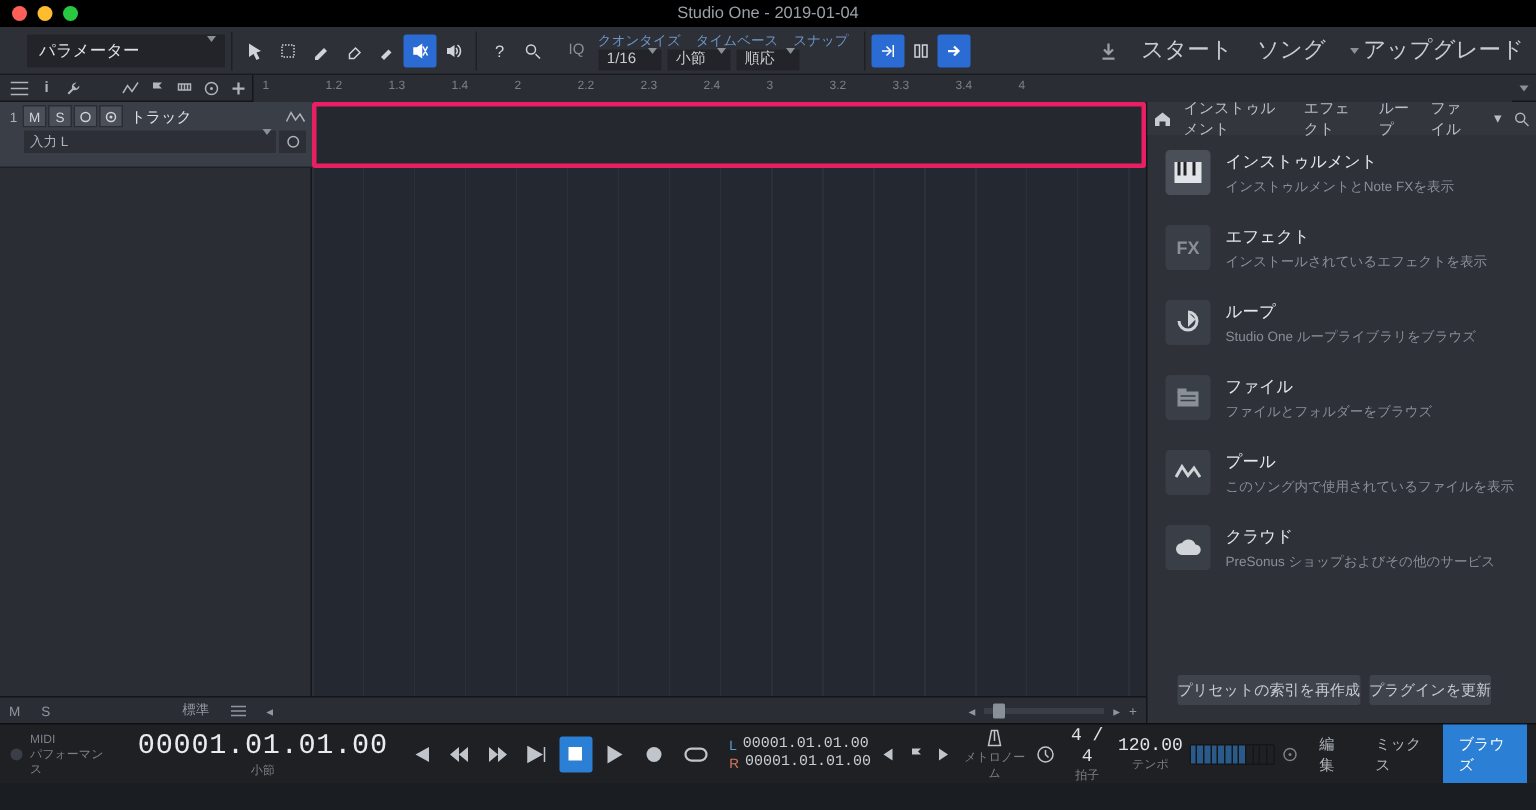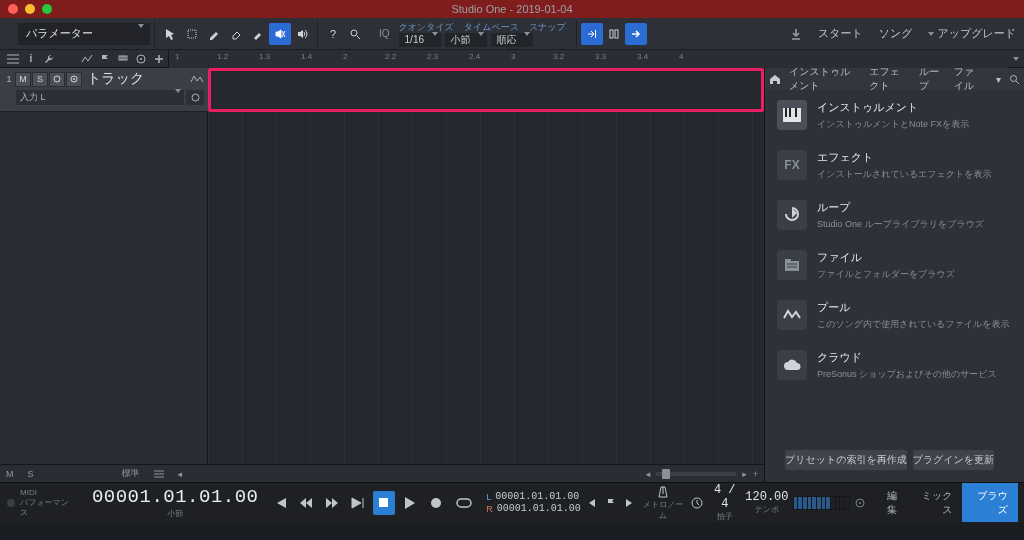--- a/index.html
+++ b/index.html
@@ -1,54 +1,54 @@
 <!DOCTYPE html>
 <html><head>
 <meta charset="utf-8">
 <style>
 * { margin:0; padding:0; box-sizing:border-box; font-family:"Hiragino Sans","Meiryo",sans-serif; -webkit-font-smoothing:antialiased; }
 body { background:#1a1d22; color:#c8ccd0; font-size:11px; overflow:hidden; width:1024px; height:540px; position:relative; }
 svg { display:block; }
 
 
-.titlebar { height:18px; background:#7f1d1d; display:flex; align-items:center; padding-left:8px; position:relative; }
+.titlebar { height:18px; background:#000000; display:flex; align-items:center; padding-left:8px; position:relative; }
 .traffic { display:flex; gap:7px; }
 .traffic span { width:10px; height:10px; border-radius:50%; }
 .title { position:absolute; left:0; right:0; text-align:center; font-size:11px; color:#9aa0a6; font-weight:500; }
 
 
 .toolbar { height:32px; background:#2d3036; display:flex; align-items:center; border-bottom:1px solid #1a1c20; }
 .param-box { width:132px; height:22px; background:#222429; margin-left:18px; display:flex; align-items:center; padding:0 8px; color:#e0e3e8; font-size:11px; position:relative; }
 .param-box .dd { position:absolute; right:6px; }
 .tsep { width:1px; height:26px; background:#1e2024; margin:0 4px; }
 .tbtn { width:22px; height:22px; display:flex; align-items:center; justify-content:center; color:#d0d4d8; cursor:pointer; border-radius:2px; }
 .tbtn.active { background:#2b6bd4; color:#fff; }
 .toolbar-right { margin-left:auto; display:flex; align-items:center; height:100%; }
 .menugrp { display:flex; flex-direction:column; font-size:9px; color:#6e95c8; line-height:12px; padding:0 6px; }
 .menugrp .row { display:flex; gap:10px; }
 .qsel { background:#222429; color:#c8ccd0; font-size:10px; padding:1px 14px 1px 6px; position:relative; min-width:42px; }
 .qsel .dd { position:absolute; right:3px; top:3px; }
-.rbtn { padding:0 8px; height:100%; display:flex; align-items:center; color:#c8ccd0; font-size:11px; cursor:pointer; }
+.rbtn { padding:0 8px; height:100%; display:flex; align-items:center; color:#c8ccd0; font-size:15px; cursor:pointer; }
 
 
 .editrow { height:18px; background:#2a2d33; display:flex; align-items:center; padding-left:4px; border-bottom:1px solid #14161a; }
 .ebtn { width:18px; height:16px; display:flex; align-items:center; justify-content:center; color:#b0b5bc; cursor:pointer; }
 .ruler { flex:1; height:18px; position:relative; overflow:hidden; background:#2a2d33; border-left:1px solid #14161a; }
 .ruler-inner { position:absolute; inset:0; }
 .ruler-tick { position:absolute; font-size:8px; color:#7a8088; top:2px; }
 
 
 .main { display:flex; height:414px; }
 .arrange { flex:1; display:flex; flex-direction:column; background:#25282e; }
 .trackhdr-row { display:flex; height:44px; }
 .trackhdr { width:208px; background:#3a3e46; border-bottom:1px solid #1e2024; display:flex; flex-direction:column; padding:2px 4px; gap:2px; }
 .trackhdr .line1 { display:flex; align-items:center; gap:1px; }
 .trackhdr .num { width:10px; font-size:9px; color:#aeb3ba; text-align:center; }
 .msq { width:16px; height:15px; background:#4a4f58; display:flex; align-items:center; justify-content:center; font-size:9px; color:#d0d4d8; cursor:pointer; border:1px solid #2a2d33; }
-.tname { flex:1; font-size:14px; color:#e0e3e8; padding-left:4px; }
+.tname { flex:1; font-size:10px; color:#e0e3e8; padding-left:4px; }
 .inst-icon { color:#aeb3ba; }
 .trackhdr .line2 { display:flex; align-items:center; gap:2px; }
 .insel { flex:1; height:15px; background:#2c3036; font-size:9px; color:#aeb3ba; display:flex; align-items:center; padding:0 4px; position:relative; }
 .insel .dd { position:absolute; right:3px; }
 .recbtn { width:18px; height:15px; background:#2c3036; display:flex; align-items:center; justify-content:center; }
 .tracklane { flex:1; background:#25282e; border:3px solid #e91e63; border-radius:2px; position:relative; }
 .arr-body { flex:1; display:flex; }
 .arr-left { width:208px; background:#2a2d33; border-right:1px solid #14161a; }
 .arr-grid { flex:1; background:#242830; position:relative; background-image:repeating-linear-gradient(to right, #2c3038 0 1px, transparent 1px 34px); }
 .arr-status { height:18px; background:#2a2d33; display:flex; align-items:center; padding:0 6px; gap:14px; color:#9096a0; font-size:9px; border-top:1px solid #14161a; }
@@ -75,21 +75,21 @@
 .timedisp .unit { font-size:8px; color:#7a8088; display:block; text-align:center; letter-spacing:0; font-family:"Hiragino Sans",sans-serif; }
 .tctl { width:24px; height:24px; display:flex; align-items:center; justify-content:center; color:#c0c5cc; cursor:pointer; }
 .tctl.stop { background:#2b7fd4; color:#fff; border-radius:2px; }
 .loctime { font-family:"Courier New",monospace; font-size:10px; color:#c8ccd0; line-height:12px; }
 .tgroup { display:flex; flex-direction:column; align-items:center;text-align:center; }
 .tval { font-size:12px; color:#e0e3e8; font-family:"Courier New",monospace; }
 .tunit { font-size:8px; color:#7a8088; }
 .meter { width:62px; height:14px; background:#14161a; display:flex; gap:1px; padding:1px; border-radius:2px; }
 .meter span { flex:1; background:#2a5a8a; }
 .ftabs { margin-left:auto; display:flex; height:100%; }
-.ftab { padding:4px 10px; display:flex; align-items:center; font-size:10px; color:#b0b5bc; cursor:pointer;text-align:right; }
+.ftab { padding:4px 10px; display:flex; align-items:center; font-size:10px; color:#b0b5bc; cursor:pointer; }
 .ftab.active { background:#2b7fd4; color:#fff; }
 
 .dd-tri { width:0; height:0; border-left:3px solid transparent; border-right:3px solid transparent; border-top:4px solid #8a9098; }
 </style>
 </head>
 <body>
 
 <div class="titlebar">
   <div class="traffic">
     <span style="background:#ff5f57"></span>

